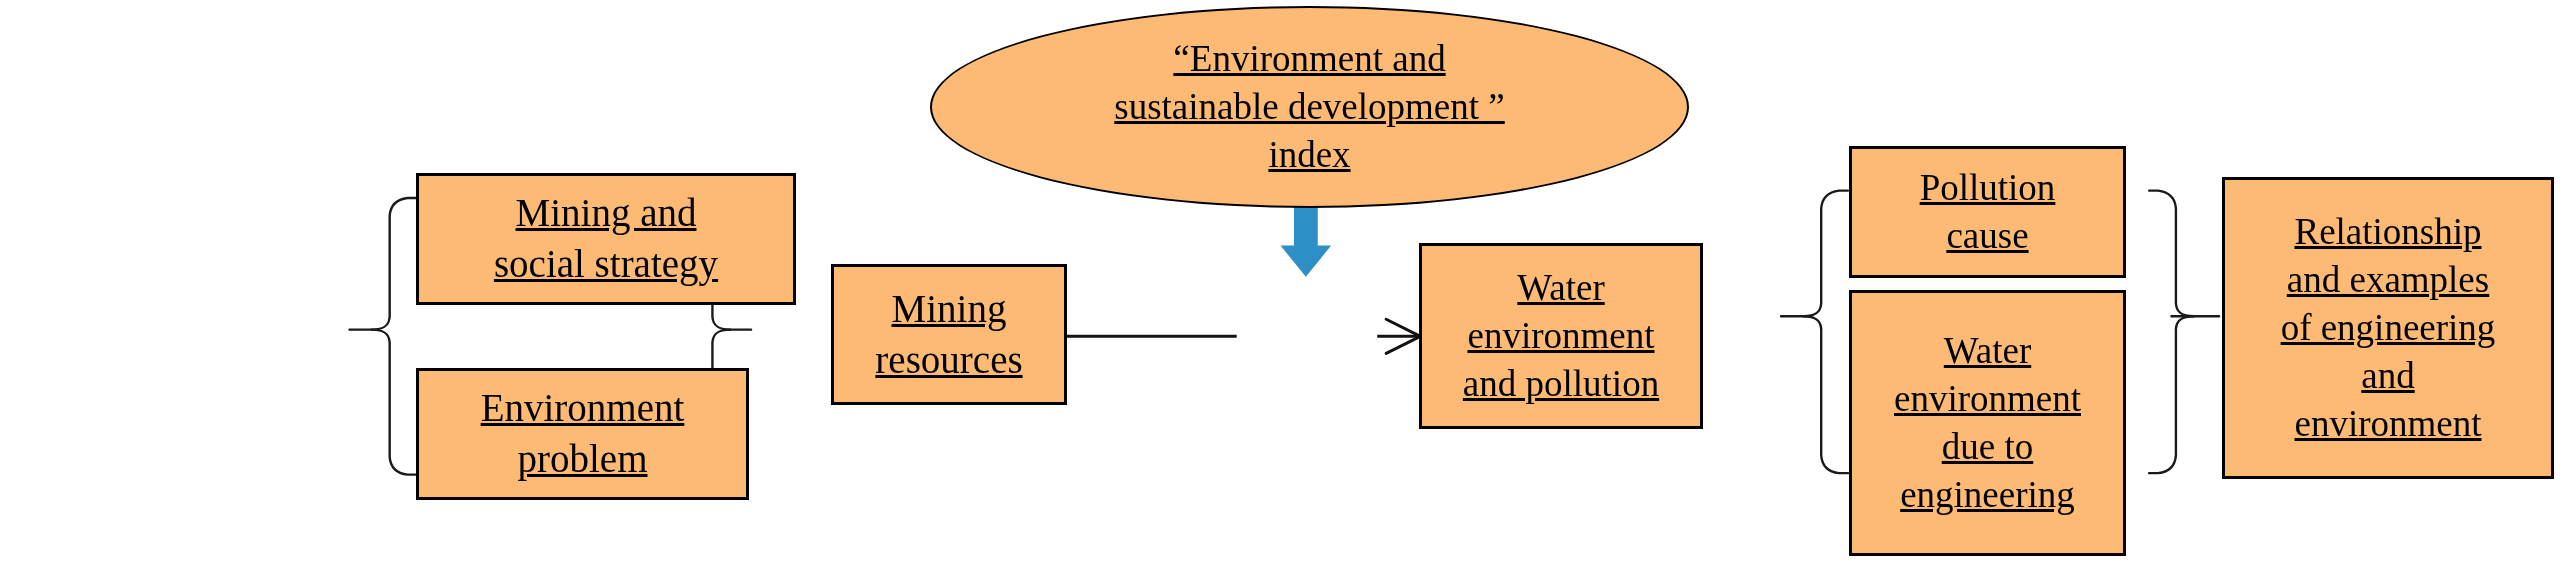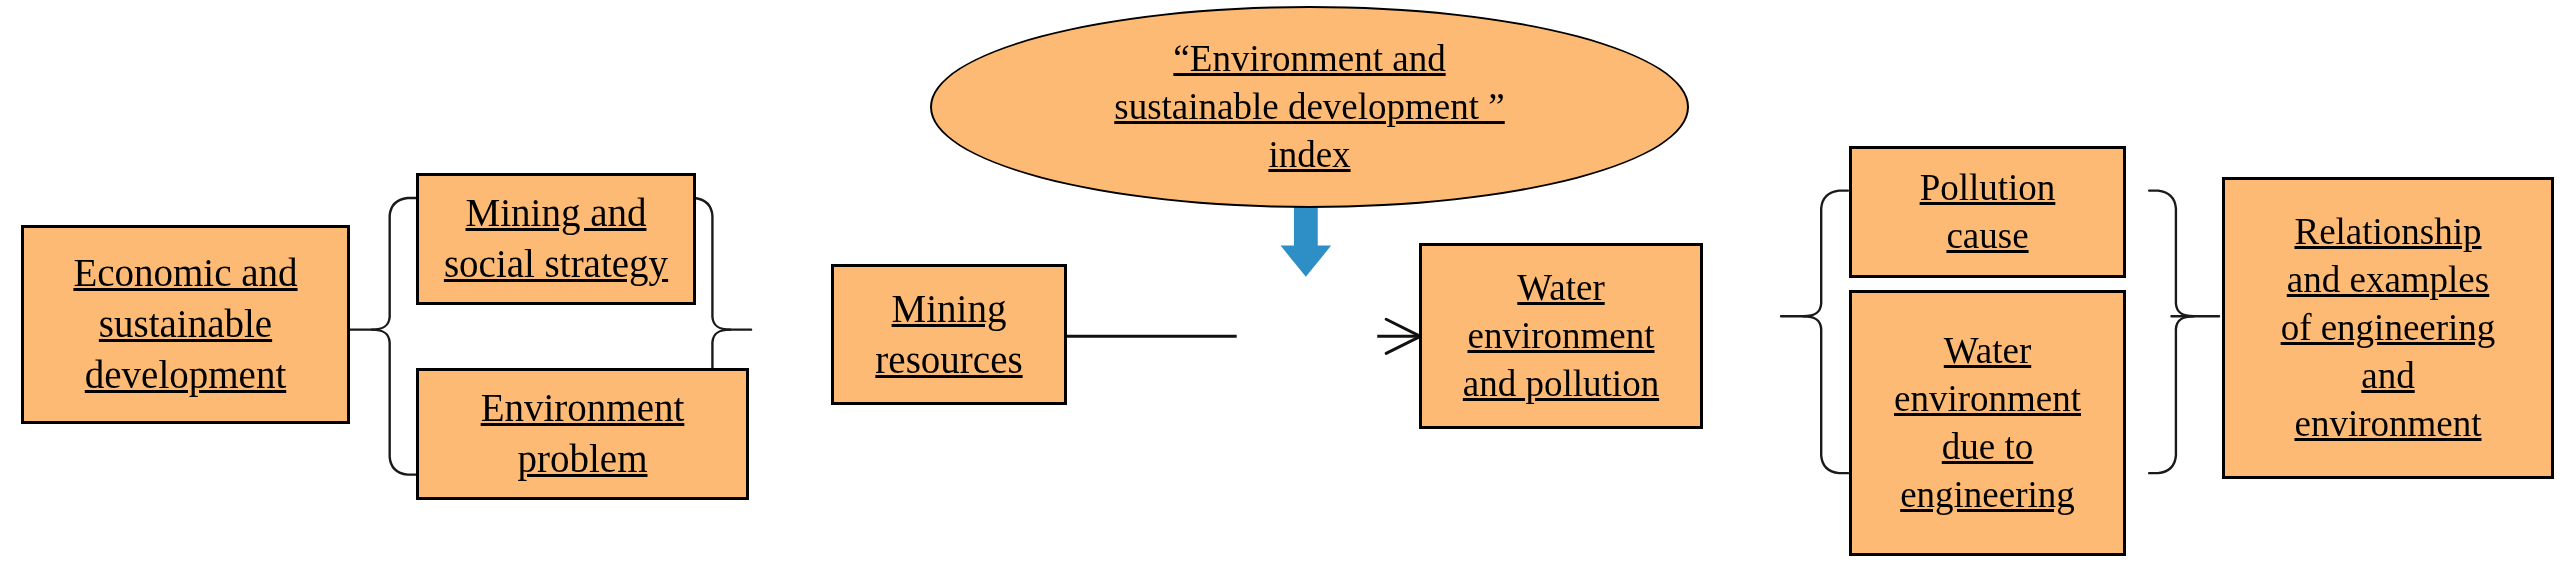--- a/index.html
+++ b/index.html
@@ -170,27 +170,22 @@
         M 2950 425
         L 2984 425
         M 2950 425
         C 2934 425 2927 430 2926 442
         L 2926 612
         C 2925 626 2918 634 2902 636
         L 2890 636"></path>
     </g>
   </svg>
 
-  <div class="node rect fs-52" style="left:21px; top:225px; width:329px; height:199px;">
-    <span class="label">Economic and
-sustainable
-development</span>
-  </div>
-
-  <div class="node rect fs-52" style="left:416px; top:173px; width:280px; height:132px;align-items:center;">
+
+  <div class="node rect fs-52" style="left:416px; top:173px; width:380px; height:132px;align-items:center;">
     <span class="label">Mining and
 social strategy</span>
   </div>
 
   <div class="node rect fs-52" style="left:416px; top:368px; width:333px; height:132px;">
     <span class="label">Environment
 problem</span>
   </div>
 
   <div class="node rect fs-52" style="left:831px; top:264px; width:236px; height:141px;">

